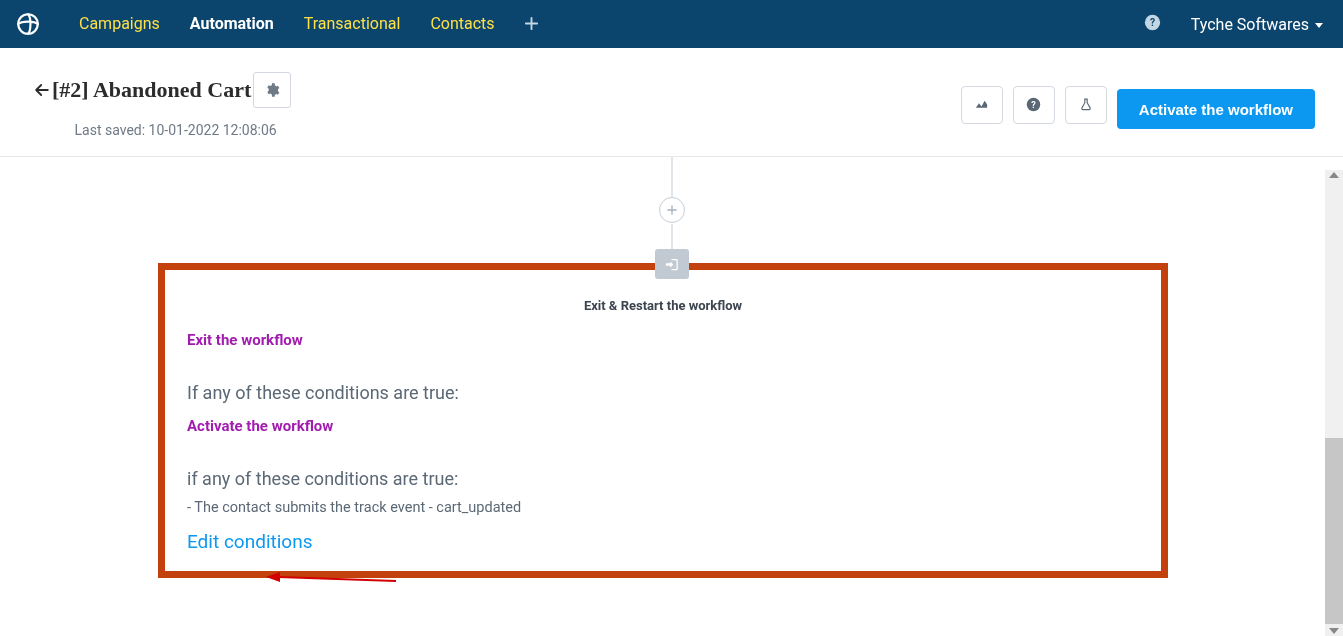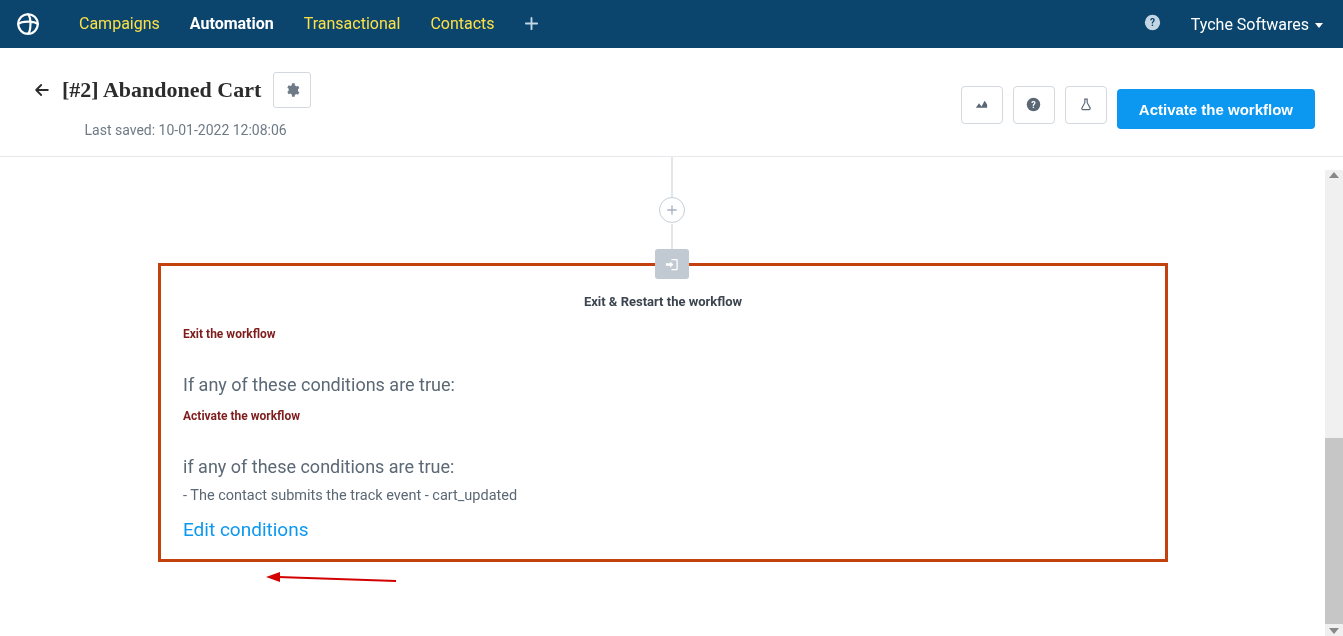--- a/index.html
+++ b/index.html
@@ -83,21 +83,20 @@
     align-items: flex-start;
     border-bottom: 1px solid #e6e9ec;
   }
   .page-header .left {
     display: flex;
     flex-direction: column;
   }
   .title-row {
     display: flex;
     align-items: center;
-    gap: 10px;
   }
   .back-arrow {
     font-size: 20px;
     color: #2c2c2c;
     cursor: pointer;
     display: flex;
     align-items: center;
   }
   .page-title {
     font-family: Georgia, "Times New Roman", serif;
@@ -219,36 +218,36 @@
     color: #fff;
     font-size: 14px;
     z-index: 2;
   }
 
   .card {
     position: absolute;
     top: 106px;
     left: 158px;
     right: 175px;
-    border: 3px solid #c2410c;
+    border: 7px solid #c2410c;
     background: #fff;
     padding: 28px 22px 18px 22px;
     color: #4e5a66;
   }
   .card-title {
     text-align: center;
     font-size: 13px;
     font-weight: 700;
     color: #3c454f;
     margin-bottom: 18px;
   }
   .section-head {
     font-weight: 700;
-    font-size: 12px;
-    color: #7f1d1d;
+    font-size: 15px;
+    color: #a21caf;
     margin-top: 6px;
     margin-bottom: 10px;
   }
   .section-sub {
     font-size: 18px;
     color: #5b6875;
     margin-bottom: 10px;
     margin-top: 33px;
   }
   .cond-line {

